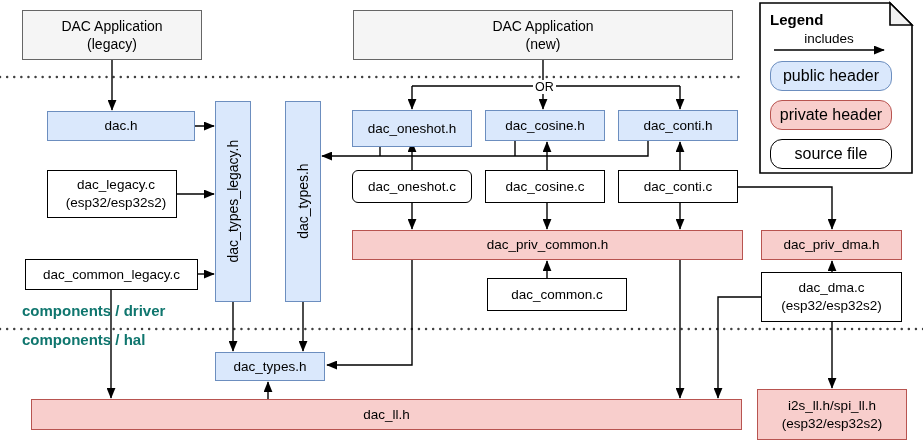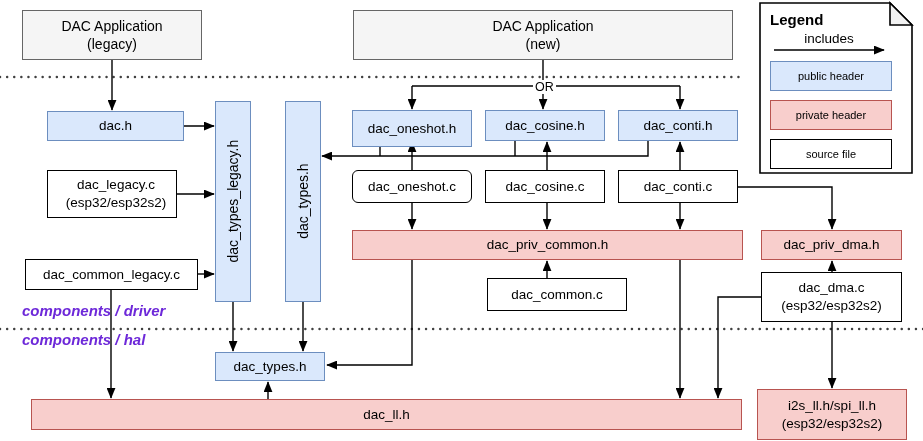--- a/index.html
+++ b/index.html
@@ -16,29 +16,28 @@
   .pub  { background:#dae8fc; border:1px solid #6c8ebf; }
   .priv { background:#f8cecc; border:1px solid #b85450; }
   .src  { background:#ffffff; border:1px solid #000000; }
   .app  { background:#f5f5f5; border:1px solid #666666; font-size:14px; }
   .vbox .vtext { transform:rotate(-90deg); white-space:nowrap; font-size:14px; }
   .or-label {
     position:absolute; z-index:3; background:#ffffff; padding:0 2px;
     font-size:12.5px;
   }
   .layer-label {
-    position:absolute; z-index:3; font-weight:bold; font-size:15px; color:#6d28d9;
+    position:absolute; z-index:3; font-weight:bold; font-size:15px; color:#0f766e;
     white-space:nowrap;
-    font-style:italic;
   }
   .legend-title { position:absolute; z-index:3; font-weight:bold; font-size:15px; }
   .legend-includes { position:absolute; z-index:3; font-size:13.5px; text-align:center; }
   .legend-item {
-    position:absolute; z-index:3; box-sizing:border-box; border-radius:0;
-    display:flex; align-items:center; justify-content:center; font-size:11px;
+    position:absolute; z-index:3; box-sizing:border-box; border-radius:12px;
+    display:flex; align-items:center; justify-content:center; font-size:16px;
   }
 </style>
 </head>
 <body>
 
 <div class="canvas">
 
   <svg class="connectors" width="923" height="441" viewBox="0 0 923 441">
     <defs>
       <marker id="arr" viewBox="0 0 11 9" refX="10.2" refY="4.5" markerWidth="11" markerHeight="9" markerUnits="userSpaceOnUse" orient="auto">
@@ -98,21 +97,21 @@
     <span>DAC Application</span>
     <span>(legacy)</span>
   </div>
   <div class="node app" style="left:353px; top:10px; width:380px; height:50px;">
     <span>DAC Application</span>
     <span>(new)</span>
   </div>
 
   <div class="or-label" style="left:533px; top:80px;">OR</div>
 
-  <div class="node pub" style="left:47px; top:111px; width:137px; height:30px;">dac.h</div>
+  <div class="node pub" style="left:47px; top:111px; width:148px; height:30px;">dac.h</div>
   <div class="node src" style="left:47px; top:170px; width:130px; height:48px;padding-left:8px;">
     <span>dac_legacy.c</span>
     <span>(esp32/esp32s2)</span>
   </div>
   <div class="node src" style="left:25px; top:259px; width:173px; height:31px;">dac_common_legacy.c</div>
 
   <div class="node pub vbox" style="left:215px; top:101px; width:36px; height:201px;">
     <span class="vtext">dac_types_legacy.h</span>
   </div>
   <div class="node pub vbox" style="left:285px; top:101px; width:36px; height:201px;">

